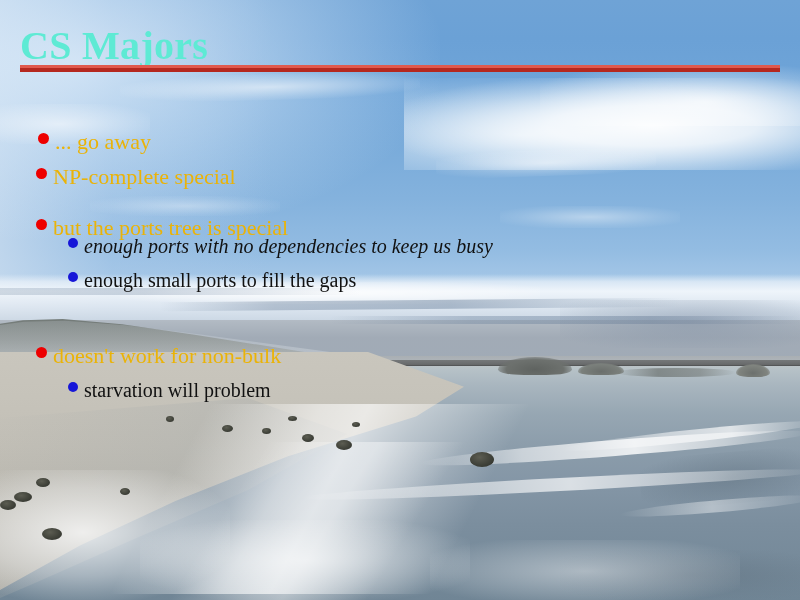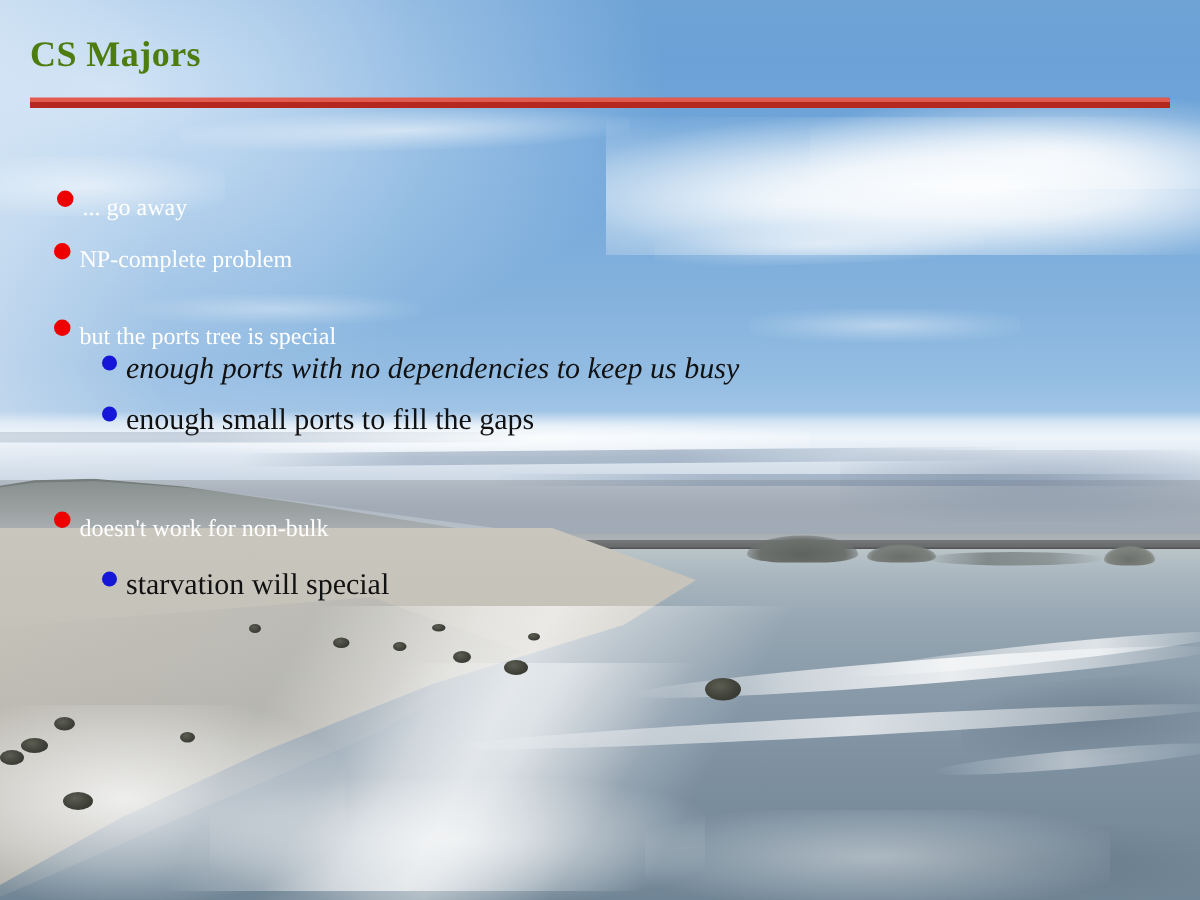--- a/index.html
+++ b/index.html
@@ -218,38 +218,38 @@
     background: radial-gradient(ellipse at 50% 50%, rgba(88,104,118,0.36) 0%, rgba(92,108,122,0.10) 60%, rgba(0,0,0,0) 84%);
   }
 
   
   .pebble { position:absolute; border-radius:50%;
     background: radial-gradient(ellipse at 40% 35%, #5c5d52 0%, #3e4038 60%, #2e302a 100%); }
 
   
   .title {
     position:absolute; left:20px; top:24px;
-    font-size: 24px; font-weight: bold; color:#4d7c0f;
+    font-size: 40px; font-weight: bold; color:#5eead4;
     letter-spacing: 0.3px; line-height: 1.1;
     font-family: "Liberation Serif", "DejaVu Serif", serif;
   }
   .rule {
     position:absolute; left:20px; top:65px; width:760px; height:7px;
   }
   .rule-top { position:absolute; left:0; top:0; width:100%; height:3px; background:#e05a4e; }
   .rule-bot { position:absolute; left:0; top:3px; width:100%; height:4px; background:#b5281f; }
 
   
   .body { position:absolute; left:0; top:0; width:800px; height:600px; }
   .li { position:absolute; display:flex; align-items:baseline; white-space:nowrap; }
   .dot { display:inline-block; flex:none; border-radius:50%; }
   .dot-red { width:11px; height:11px; background:#ee0000; }
   .dot-blue { width:10px; height:10px; background:#1616d8; }
   .l1 .txt {
-    font-size: 16px; color:#ffffff; line-height:1.0;
+    font-size: 22px; color:#eab308; line-height:1.0;
     font-family: "Liberation Serif", "DejaVu Serif", serif;
     margin-left: 6px;
   }
   .l2 .txt {
     font-size: 20px; color:#111; line-height:1.0;
     font-family: "Liberation Serif", "DejaVu Serif", serif;
     margin-left: 6px;
   }
   .l1 .dot { position:relative; top:-5px; }
   .l2 .dot { position:relative; top:-5px; }
@@ -327,21 +327,21 @@
 
   <div class="body">
 
     <div class="li l1" style="left:38px; top:131px;">
       <span class="dot dot-red"></span>
       <span class="txt">... go away</span>
     </div>
 
     <div class="li l1" style="left:36px; top:166px;">
       <span class="dot dot-red"></span>
-      <span class="txt">NP-complete problem</span>
+      <span class="txt">NP-complete special</span>
     </div>
 
     <div class="li l1" style="left:36px; top:201px;margin-top:16px;">
       <span class="dot dot-red"></span>
       <span class="txt">but the ports tree is special</span>
     </div>
 
     <div class="li l2" style="left:68px; top:236px;font-style:italic;">
       <span class="dot dot-blue"></span>
       <span class="txt">enough ports with no dependencies to keep us busy</span>
@@ -352,17 +352,17 @@
       <span class="txt">enough small ports to fill the gaps</span>
     </div>
 
     <div class="li l1" style="left:36px; top:345px;">
       <span class="dot dot-red"></span>
       <span class="txt">doesn't work for non-bulk</span>
     </div>
 
     <div class="li l2" style="left:68px; top:380px;">
       <span class="dot dot-blue"></span>
-      <span class="txt">starvation will special</span>
+      <span class="txt">starvation will problem</span>
     </div>
 
   </div>
 </div>
 
 </body></html>

